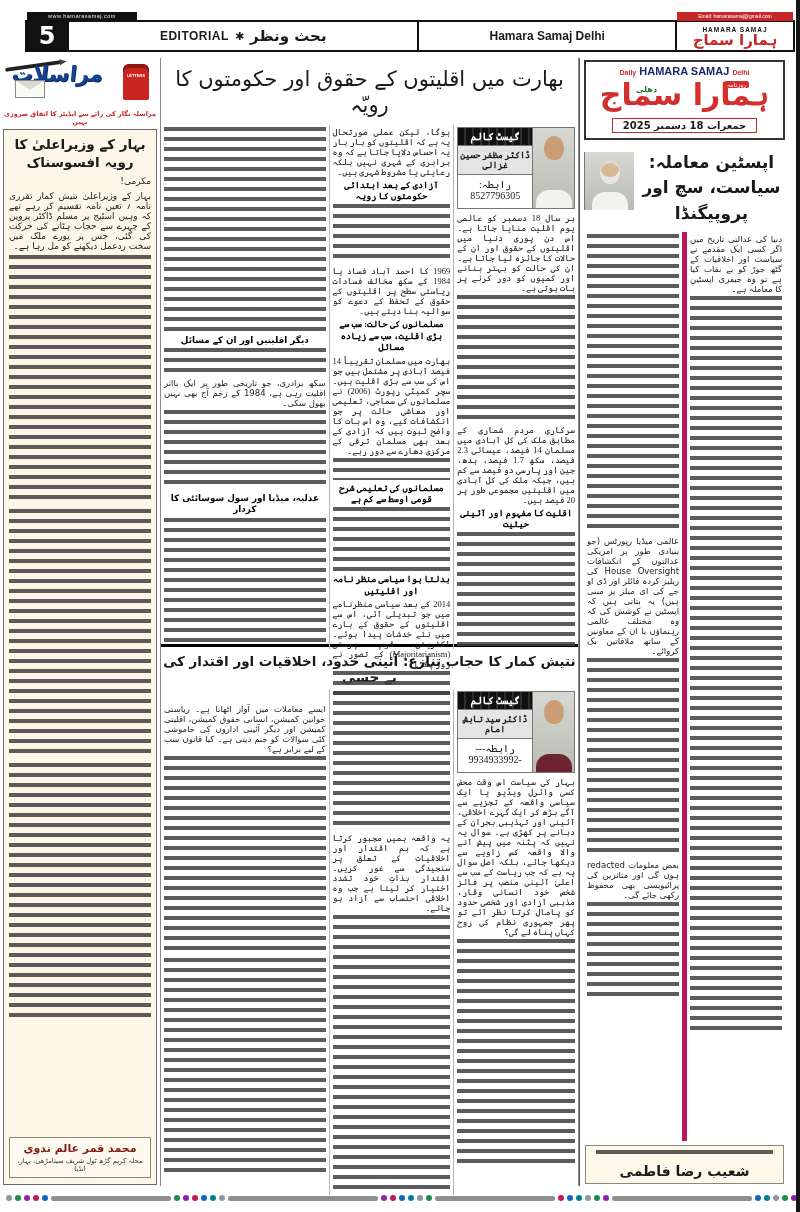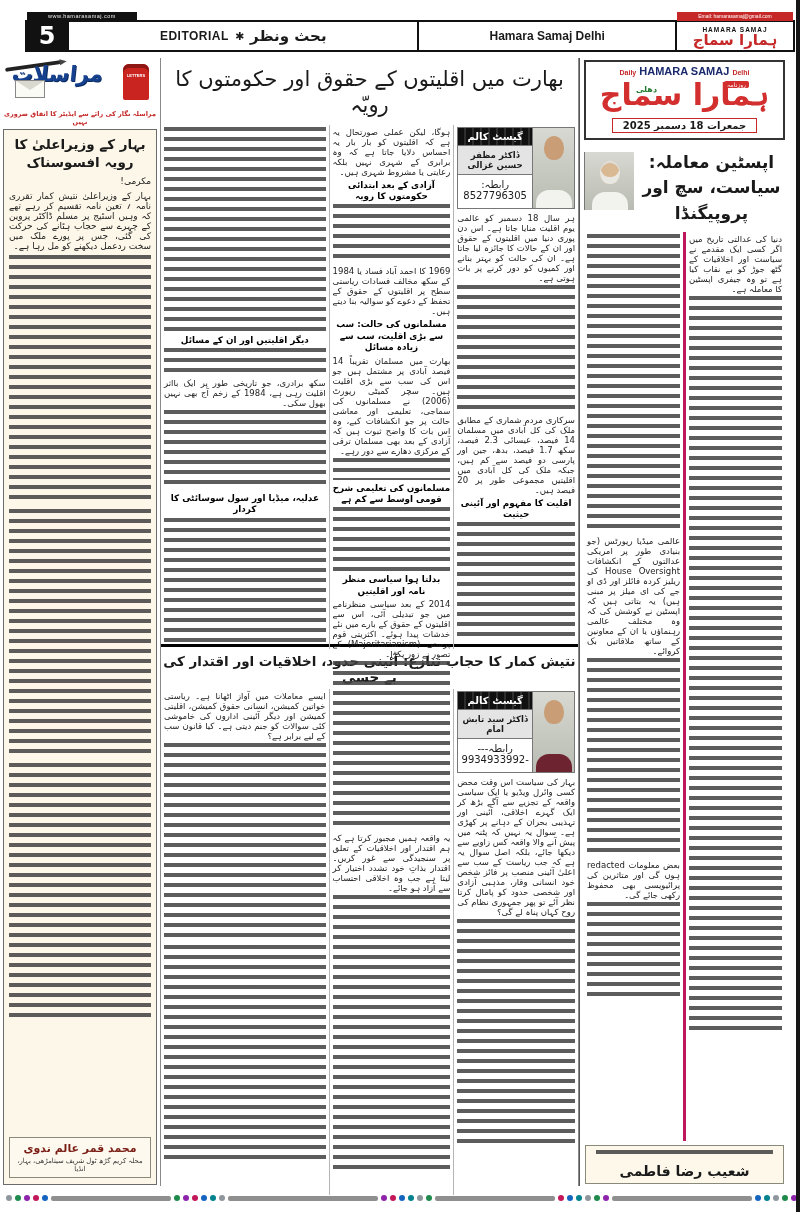--- a/index.html
+++ b/index.html
@@ -75,21 +75,21 @@
   #letter-sig-name { font-size:11px; font-weight:bold; color:#7a1d14; margin-bottom:2px; }
   #letter-sig-addr { font-size:6.8px; color:#333; }
 
   
   .body-txt { font-size:8.5px; line-height:10px; text-align:justify; color:#222; margin:2px 0; }
   .gk { background:repeating-linear-gradient(180deg,#404040 0 4px,rgba(0,0,0,0) 4px 10px);
         margin:2px 0; opacity:.85; }
   .subhead { font-size:8.8px; font-weight:bold; text-align:center; line-height:1.3; margin:3px 0 2px; color:#000; }
   .cols { display:flex; align-items:stretch; }
   .col { padding:0 3px; }
-  .col + .col { border-left:1px solid #b5b5b5; }
+  .col + .col { border-left:1px solid #b5b5b5;font-family:Liberation Serif, serif; }
 
   .guest-box { border:1px solid #777; margin:2px 0 4px; display:flex; height:82px; background:#fff; }
   .guest-left { flex:1; display:flex; flex-direction:column; }
   .guest-label { background:#101010; color:#fff; font-size:10px; font-weight:bold;
     text-align:center; padding:3px 0;
     background-image:repeating-linear-gradient(90deg,#101010 0 6px,#2e2e2e 6px 8px); }
   .guest-name { background:#e4e4e4; font-size:8.6px; font-weight:bold; text-align:center; padding:4px 1px; border-top:1px solid #777; border-bottom:1px solid #777; }
   .guest-contact { font-size:10px; text-align:center; padding:4px 0; }
   .avatar { width:42px; border-left:1px solid #777; position:relative; background:linear-gradient(#d7d9d2,#b9bcb2); overflow:hidden; }
   .avatar .head { position:absolute; left:50%; top:8px; transform:translateX(-50%);
@@ -102,39 +102,39 @@
   
   #article1 { height:586px; }
   #a1-headline { font-size:21px; font-weight:normal; text-align:center; padding:8px 2px 6px; line-height:1.25; }
   #article1 .cols { height:524px; }
   #a1-colL { width:168px; } #a1-colM { width:125px; } #a1-colR { width:125px; }
 
   
   #article2 { border-top:3px solid #000; height:542px; }
   #a2-headline { font-size:13.5px; font-weight:bold; text-align:center; padding:6px 2px 4px; }
   #article2 .cols { height:506px; }
-  #a2-colL { width:168px; } #a2-colM { width:125px; } #a2-colR { width:125px; }
+  #a2-colL { width:168px;margin-top:13px; } #a2-colM { width:125px; } #a2-colR { width:125px; }
 
   
   #right-art { padding:0 4px 0 4px; border-left:1px solid #555; display:flex; flex-direction:column; }
   #masthead {
     border:2px solid #333; padding:3px 4px 5px; text-align:center; margin:2px 0 6px; background:#fff;
   }
   #mh-line1 { font-size:11px; font-weight:bold; color:#1a2a6c; }
   #mh-line1 .red { color:#c62828; font-size:7px; vertical-align:middle; }
   #mh-logo { position:relative; margin:2px 0 3px; }
   #mh-logo-main { font-size:30px; font-weight:bold; color:#d32f2f; line-height:1.05; }
   #mh-roznama { position:absolute; right:30px; top:2px; background:#d32f2f; color:#fff; font-size:6px; padding:0 3px; border-radius:2px; }
   #mh-city-ur { position:absolute; left:46px; top:6px; color:#1d7a2e; font-size:8px; font-weight:bold; }
   #mh-datebox { display:inline-block; border:1px solid #c62828; padding:1px 10px; font-size:10px; font-weight:bold; }
   #ep-headline { font-size:17px; font-weight:bold; text-align:center; line-height:1.5; padding:4px 0 6px; position:relative; }
   #ep-avatar { float:left; width:50px; height:58px; margin:2px 4px 2px 0; }
   #ep-cols { display:flex; flex:1; }
   .ep-col { flex:1; padding:0 3px; }
-  .ep-col + .ep-col { border-left:3px solid #be185d; }
+  .ep-col + .ep-col { border-left:5px solid #be185d; }
   #ep-sig-box { border:1px solid #8a8a7a; background:#fdf8ea; margin:4px 1px 2px; padding:4px; text-align:center; }
   #ep-sig-name { font-size:14px; font-weight:bold; }
 
   
   #footer-separator { position:absolute; left:6px; bottom:10px; width:788px; height:8px;
     display:flex; align-items:center; gap:3px; }
   .dt { width:6px; height:6px; border-radius:50%; flex:none; }
   .bar { height:5px; background:#8f8f8f; border-radius:2px; flex:none; }
 
   #page-edge-right { position:absolute; right:0; top:0; width:4px; height:100%; background:#161616; }

